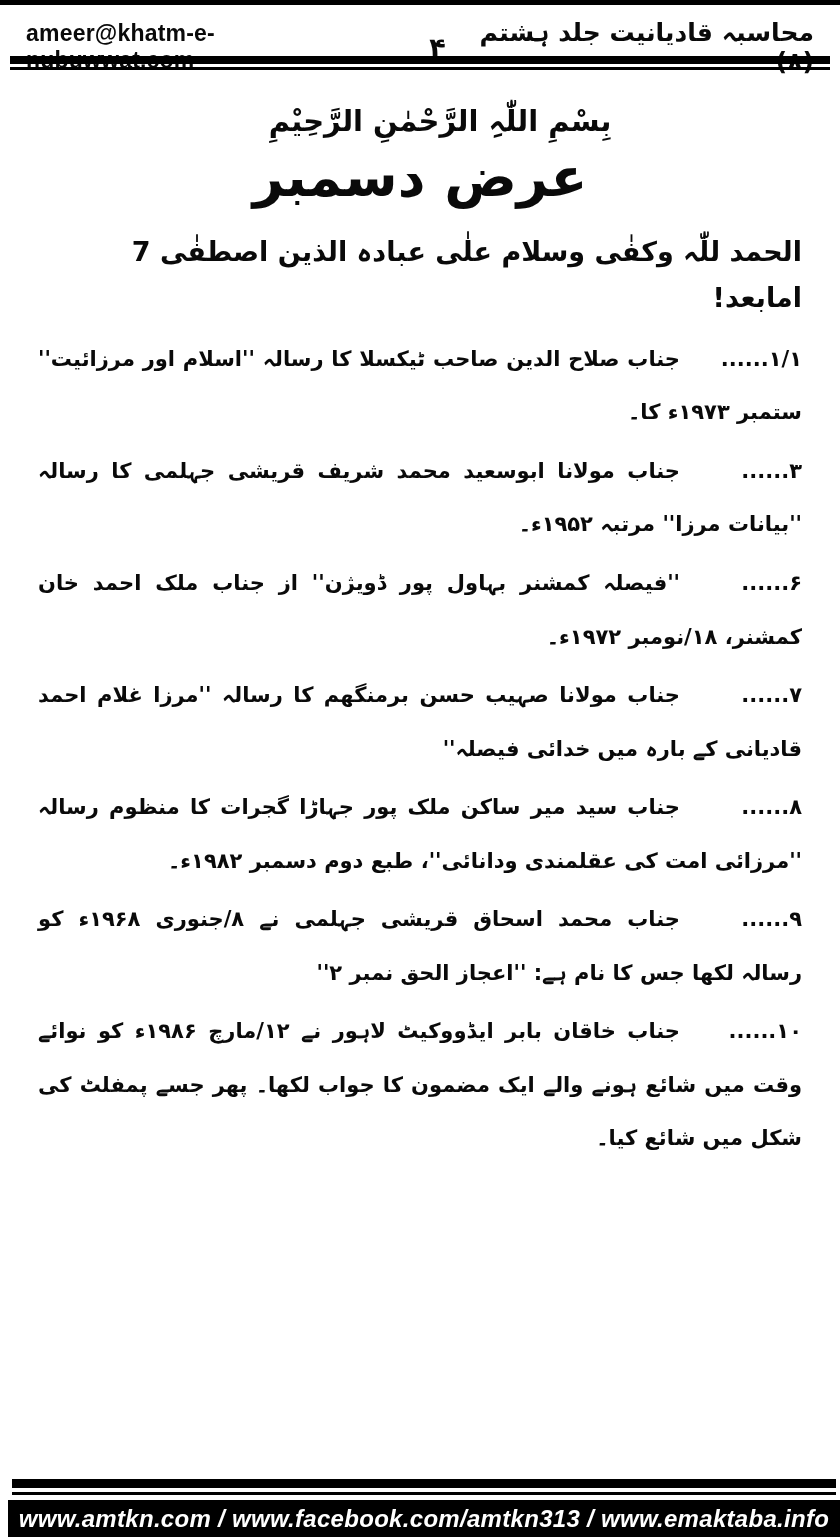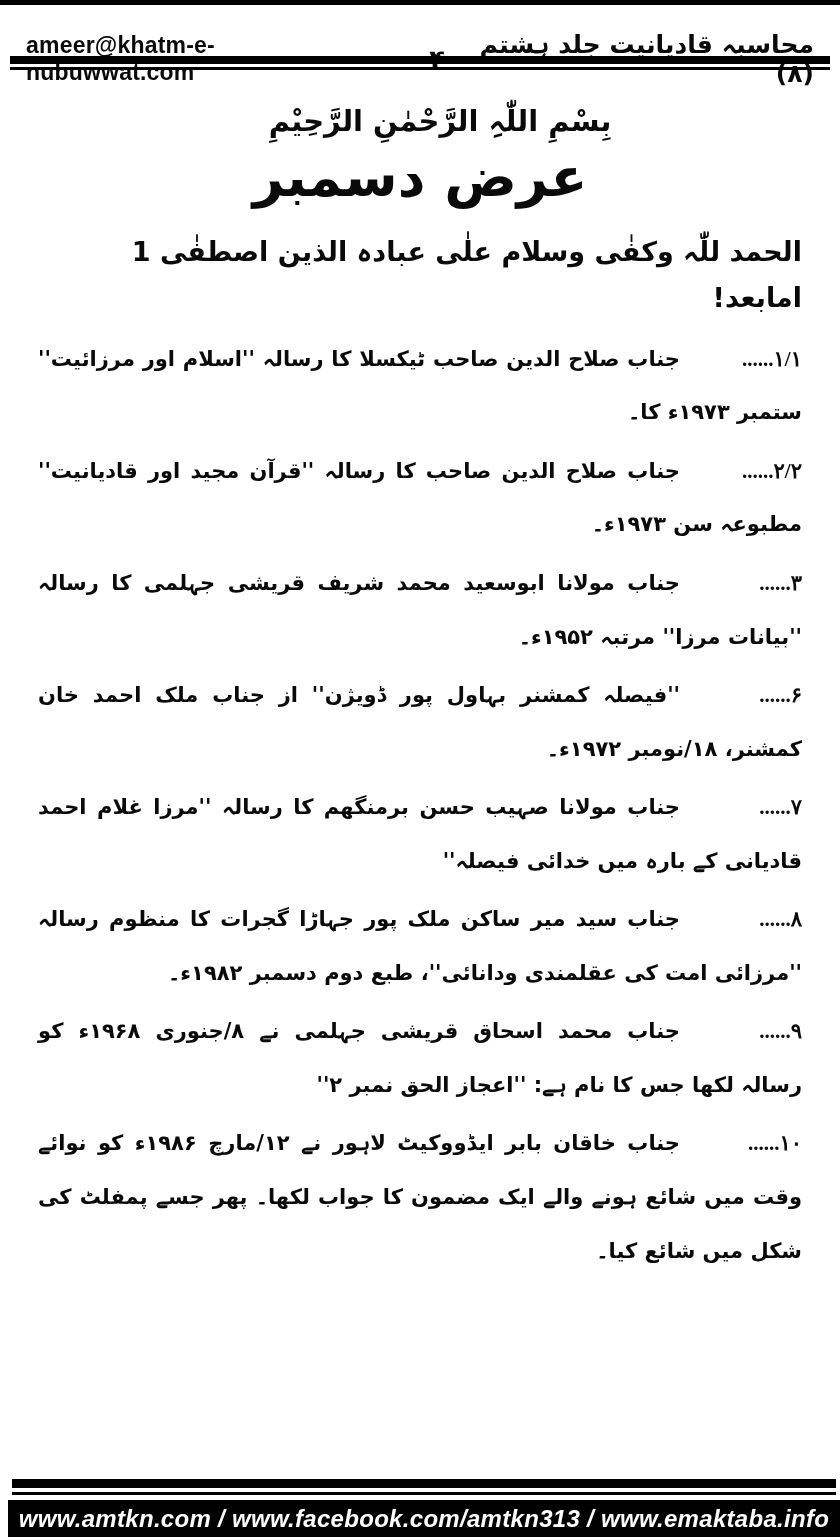--- a/index.html
+++ b/index.html
@@ -12,21 +12,21 @@
     background: #ffffff;
     overflow: hidden;
     font-family: "DejaVu Sans", sans-serif;
     color: #0a0a0a;
   }
   .topbar {
     position: absolute; top: 0; left: 0;
     width: 100%; height: 5px; background: #000;
   }
   .header {
-    position: absolute; top: 30px; left: 0;
+    position: absolute; top: 18px; left: 0;
     width: 100%;
     padding: 0 26px;
     display: flex;
     align-items: center;
   }
   .header-email {
     font-family: "Liberation Sans", sans-serif;
     font-weight: bold;
     font-size: 23px;
     letter-spacing: 0.2px;
@@ -88,21 +88,20 @@
     font-weight: bold;
     line-height: 2.55;
     text-align: justify;
     margin-bottom: 5px;
   }
   .item-num {
     display: inline-block;
     min-width: 122px;
     text-align: right;
     white-space: nowrap;
-    font-family: Liberation Serif, serif;
   }
   .footer {
     position: absolute; bottom: 0; left: 4px;
     width: 100%;
     font-style: italic;
   }
   .footer-bar-thick {
     margin: 0 8px;
     height: 9px;
     background: #000;
@@ -141,26 +140,25 @@
   </div>
 
   <div class="header-rule"></div>
 
   <div class="body">
 
     <div class="bismillah">بِسْمِ اللّٰہِ الرَّحْمٰنِ الرَّحِیْمِ</div>
 
     <div class="doc-title">عرض دسمبر</div>
 
-    <div class="hamd">الحمد للّٰہ وکفٰی وسلام علٰی عبادہ الذین اصطفٰی 1 امابعد!</div>
+    <div class="hamd">الحمد للّٰہ وکفٰی وسلام علٰی عبادہ الذین اصطفٰی 7 امابعد!</div>
 
 
     <div class="items">
       <p class="item"><span class="item-num">۱/۱......</span><span class="item-text">جناب صلاح الدین صاحب ٹیکسلا کا رسالہ ''اسلام اور مرزائیت'' ستمبر ۱۹۷۳ء کا۔</span></p>
-      <p class="item"><span class="item-num">۲/۲......</span><span class="item-text">جناب صلاح الدین صاحب کا رسالہ ''قرآن مجید اور قادیانیت'' مطبوعہ سن ۱۹۷۳ء۔</span></p>
       <p class="item"><span class="item-num">۳......</span><span class="item-text">جناب مولانا ابوسعید محمد شریف قریشی جہلمی کا رسالہ ''بیانات مرزا'' مرتبہ ۱۹۵۲ء۔</span></p>
       <p class="item"><span class="item-num">۶......</span><span class="item-text">''فیصلہ کمشنر بہاول پور ڈویژن'' از جناب ملک احمد خان کمشنر، ۱۸/نومبر ۱۹۷۲ء۔</span></p>
       <p class="item"><span class="item-num">۷......</span><span class="item-text">جناب مولانا صہیب حسن برمنگھم کا رسالہ ''مرزا غلام احمد قادیانی کے بارہ میں خدائی فیصلہ''</span></p>
       <p class="item"><span class="item-num">۸......</span><span class="item-text">جناب سید میر ساکن ملک پور جہاڑا گجرات کا منظوم رسالہ ''مرزائی امت کی عقلمندی ودانائی''، طبع دوم دسمبر ۱۹۸۲ء۔</span></p>
       <p class="item"><span class="item-num">۹......</span><span class="item-text">جناب محمد اسحاق قریشی جہلمی نے ۸/جنوری ۱۹۶۸ء کو رسالہ لکھا جس کا نام ہے: ''اعجاز الحق نمبر ۲''</span></p>
       <p class="item"><span class="item-num">۱۰......</span><span class="item-text">جناب خاقان بابر ایڈووکیٹ لاہور نے ۱۲/مارچ ۱۹۸۶ء کو نوائے وقت میں شائع ہونے والے ایک مضمون کا جواب لکھا۔ پھر جسے پمفلٹ کی شکل میں شائع کیا۔</span></p>
     </div>
 
   </div>
 

